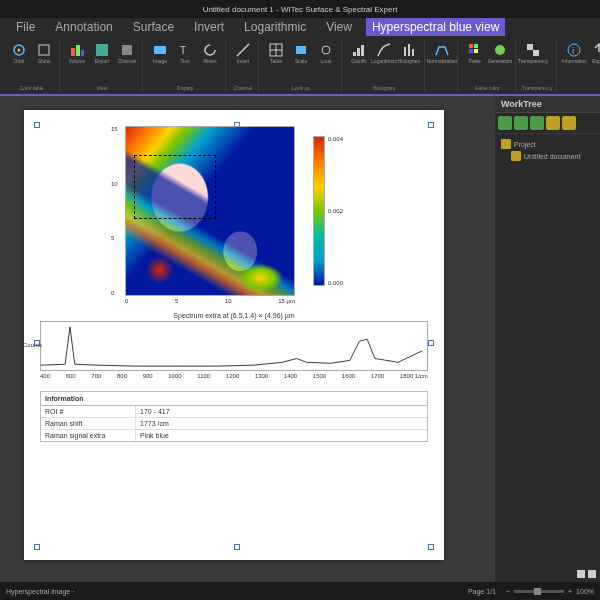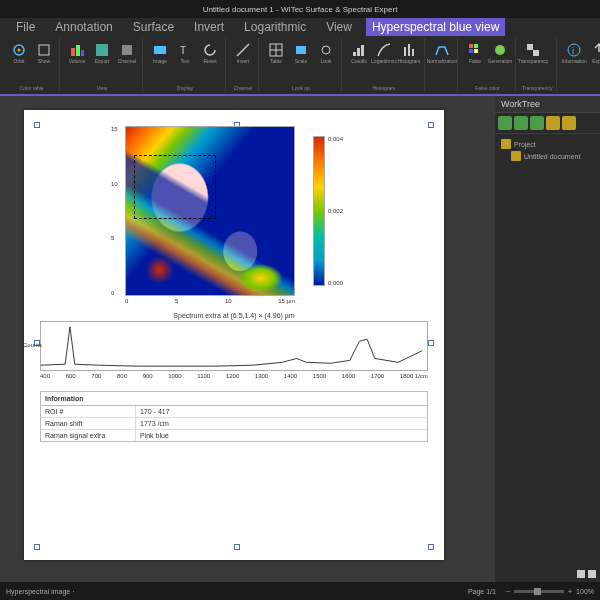--- a/index.html
+++ b/index.html
@@ -67,21 +67,21 @@
 
 .info-table { margin-top: 12px; border: 1px solid #bbb; font-size: 7px; color: #333; }
 .info-head { font-weight: bold; padding: 3px 4px; border-bottom: 1px solid #bbb; }
 .info-row { display: flex; border-bottom: 1px solid #ddd; }
 .info-row:last-child { border-bottom: none; }
 .info-k { width: 95px; padding: 2px 4px; border-right: 1px solid #ddd; }
 .info-v { flex: 1; padding: 2px 4px; }
 
 
 .side { width: 105px; background: #2a2a2a; display: flex; flex-direction: column; }
-.side-head { background: #333; color: #ccc; font-size: 9px; padding: 3px 6px; border-bottom: 1px solid #444; }
+.side-head { background: #333; color: #ccc; font-size: 9px; padding: 3px 6px; border-bottom: 1px solid #444; font-weight: bold; }
 .side-tools { display: flex; gap: 2px; padding: 3px; background: #2a2a2a; border-bottom: 1px solid #3a3a3a; }
 .side-tools .stbtn { width: 14px; height: 14px; background: #4a9b4a; border-radius: 2px; }
 .side-tools .stbtn.y { background: #c0a020; }
 .side-tree { padding: 4px; color: #aaa; font-size: 7px; }
 .tree-item { padding: 1px 2px; display: flex; align-items: center; gap: 3px; }
 .tree-icon { width: 10px; height: 10px; background: #c0a020; border-radius: 1px; }
 
 
 .status { height: 18px; background: #1a1a1a; display: flex; align-items: center; padding: 0 6px; color: #aaa; font-size: 7px; gap: 10px; }
 .status .spacer { flex: 1; }

